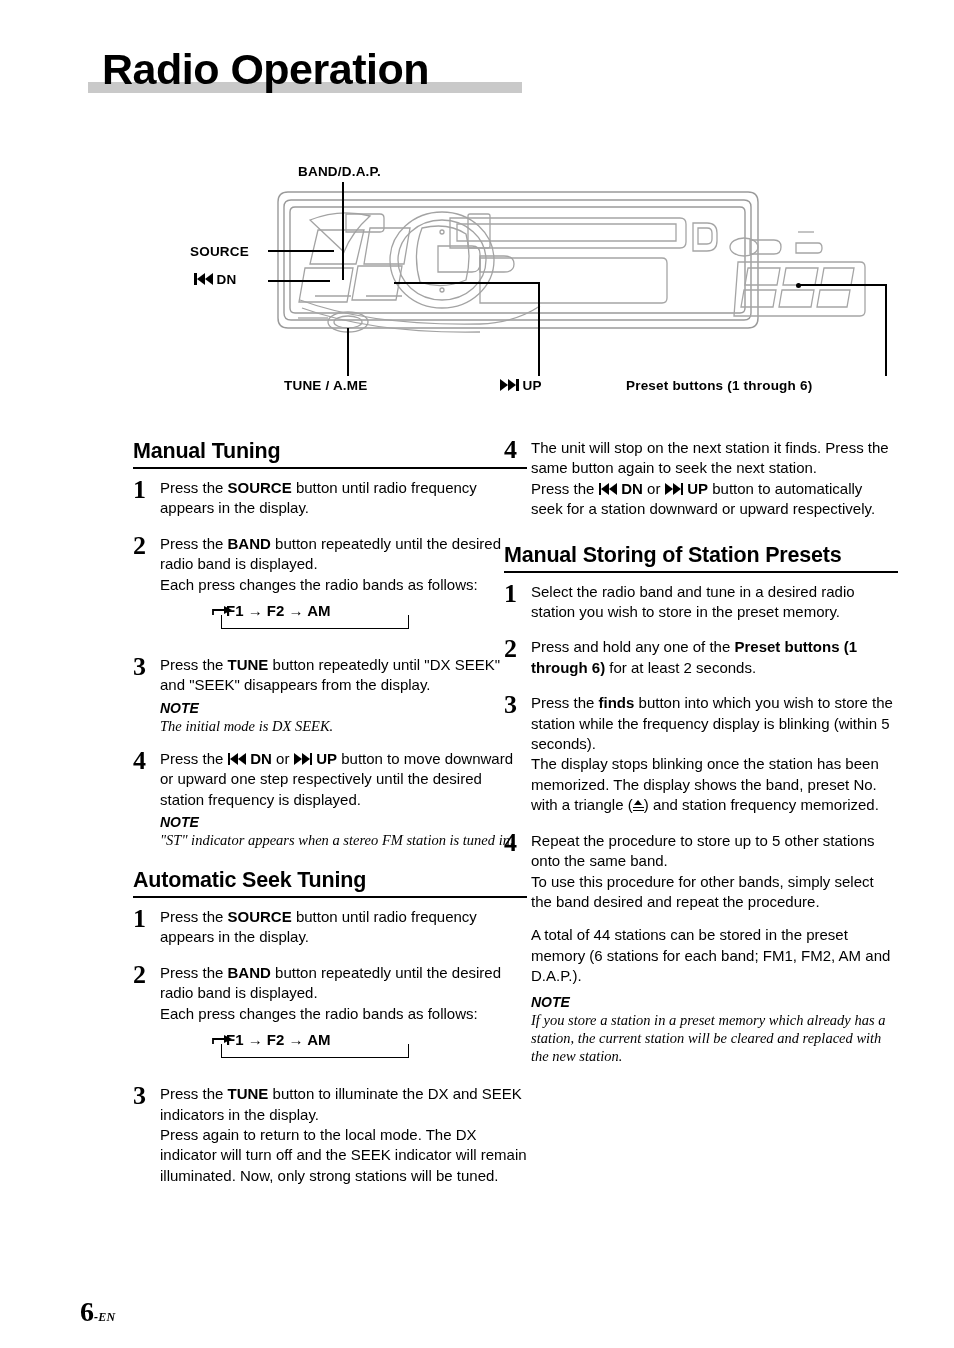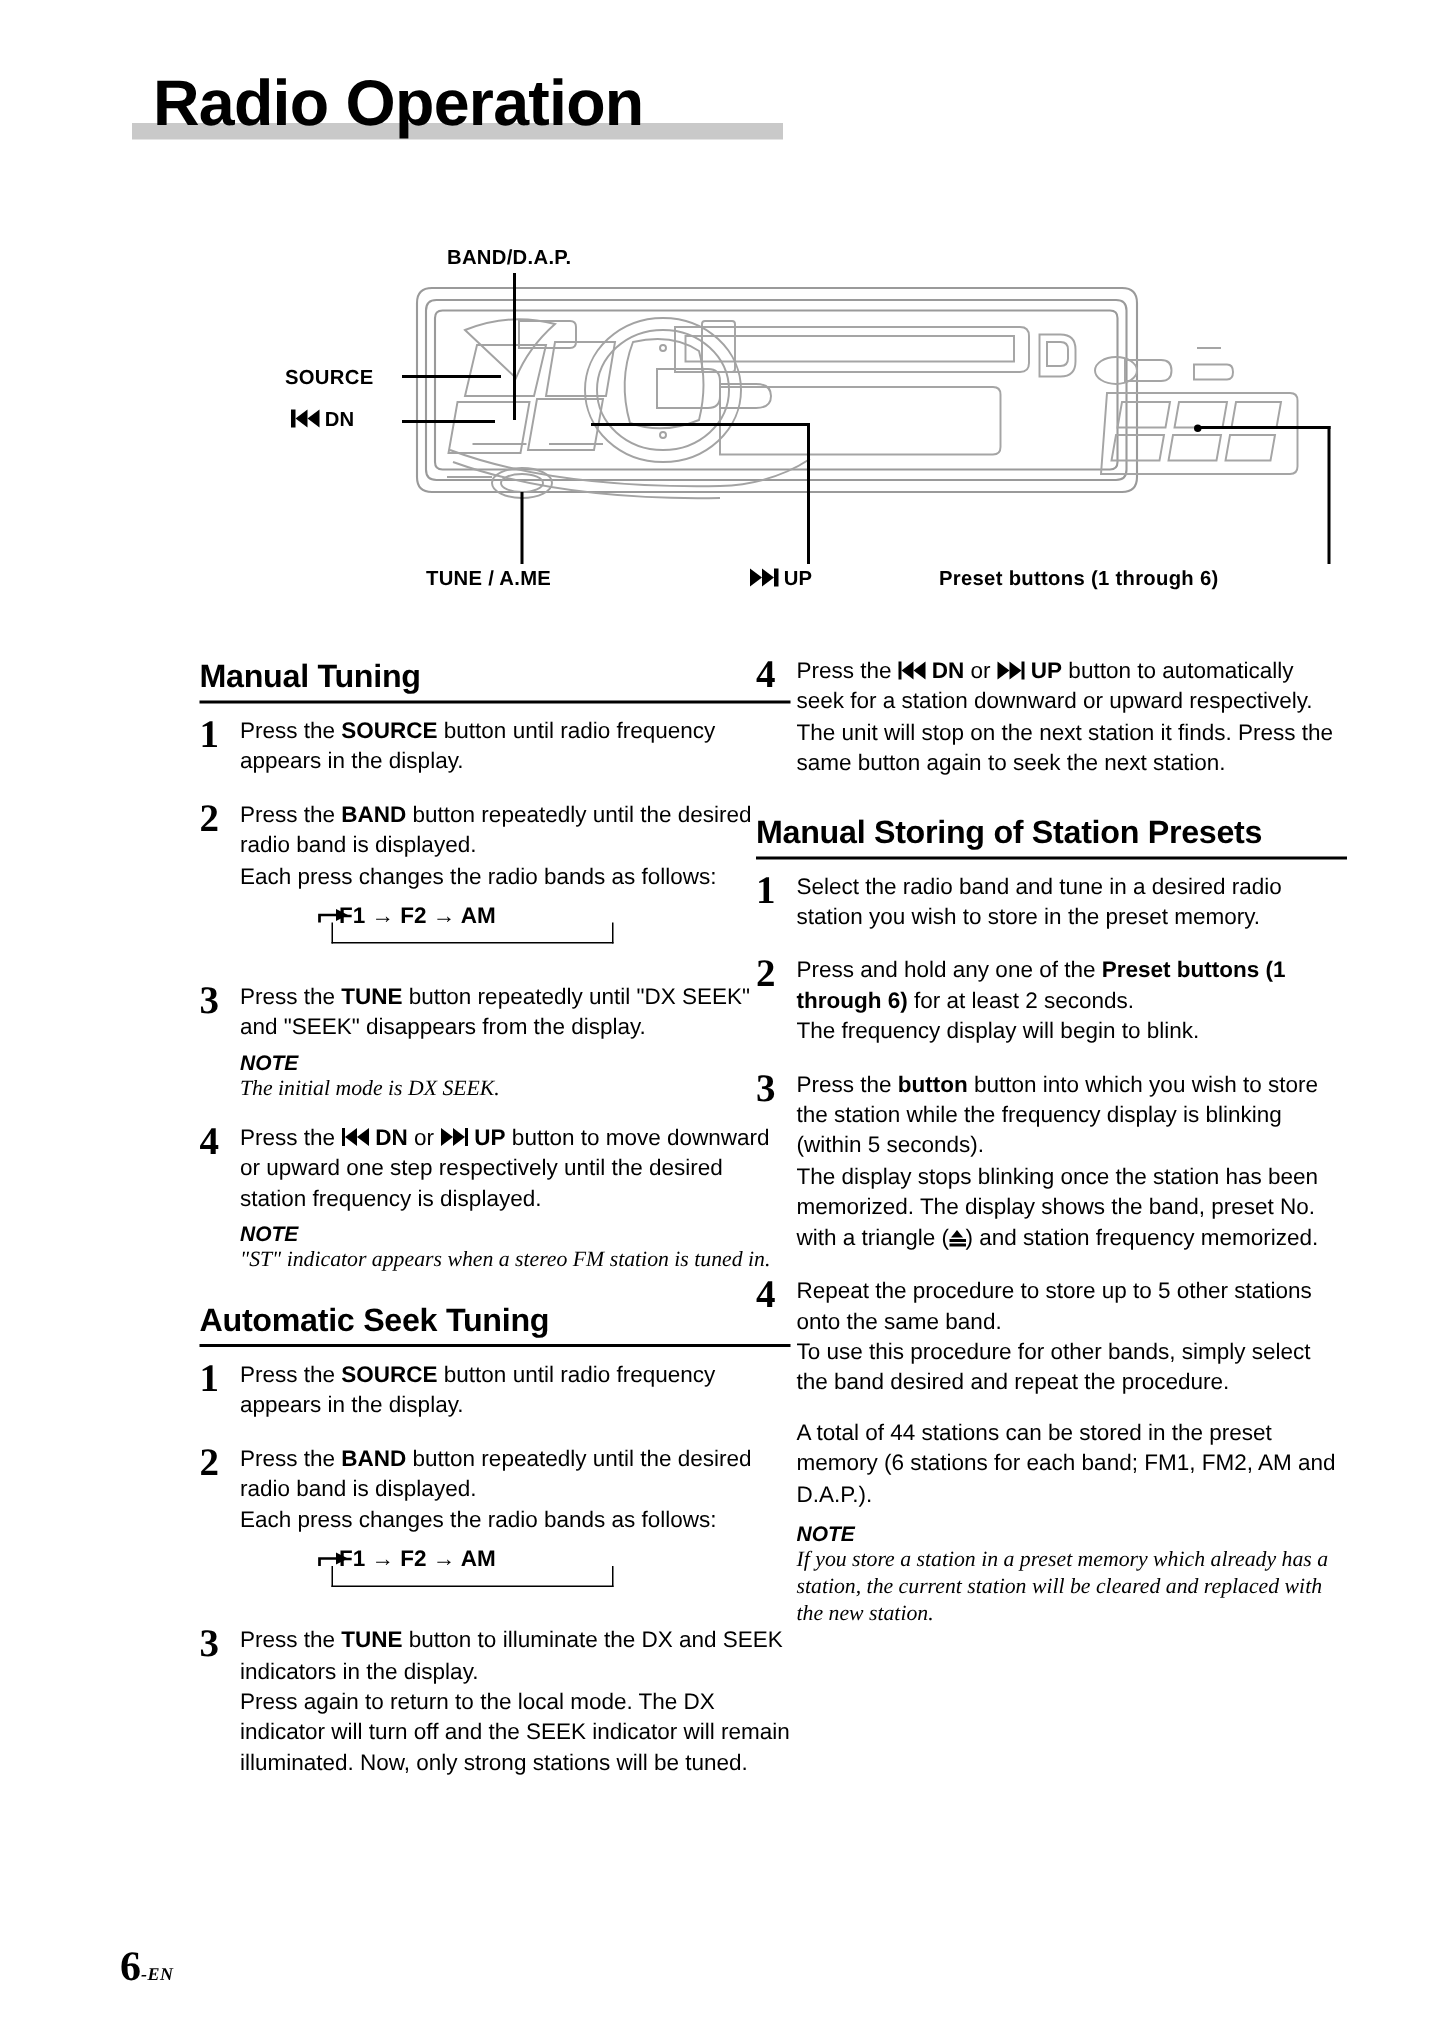--- a/index.html
+++ b/index.html
@@ -439,47 +439,46 @@
       <p>Press again to return to the local mode. The DX indicator will turn off and the SEEK indicator will remain illuminated. Now, only strong stations will be tuned.</p>
     </div>
   </div>
 </div>
 
 <div class="column" id="col-right">
 
   <div class="step" style="margin-bottom:22px;">
     <div class="step-num">4</div>
     <div class="step-body">
+      <p>The unit will stop on the next station it finds. Press the same button again to seek the next station.</p>
       <p><span>Press the </span><b><span class="bar-glyph"></span><span class="tri-left"></span><span class="tri-left"></span>&nbsp;<span>DN</span></b><span> or </span><b><span class="tri-right"></span><span class="tri-right"></span><span class="bar-glyph"></span>&nbsp;<span>UP</span></b><span> button to automatically seek for a station downward or upward respectively.</span></p>
-      <p>The unit will stop on the next station it finds. Press the same button again to seek the next station.</p>
     </div>
   </div>
 
   <div class="section-head">Manual Storing of Station Presets</div>
   <div class="section-rule"></div>
 
   <div class="step">
     <div class="step-num">1</div>
     <div class="step-body">
       <p>Select the radio band and tune in a desired radio station you wish to store in the preset memory.</p>
     </div>
   </div>
 
   <div class="step">
     <div class="step-num">2</div>
     <div class="step-body">
       <p><span>Press and hold any one of the </span><b>Preset buttons (1 through 6)</b><span> for at least 2 seconds.</span></p>
-      <p>The frequency display will begin to blink.</p>
     </div>
   </div>
 
   <div class="step">
     <div class="step-num">3</div>
     <div class="step-body">
-      <p><span>Press the </span><b>button</b><span> button into which you wish to store the station while the frequency display is blinking (within 5 seconds).</span></p>
+      <p><span>Press the </span><b>finds</b><span> button into which you wish to store the station while the frequency display is blinking (within 5 seconds).</span></p>
       <p><span>The display stops blinking once the station has been memorized. The display shows the band, preset No. with a triangle (</span><span class="preset-glyph"><span class="pg-tri"></span><span class="pg-l1"></span><span class="pg-l2"></span></span><span>) and station frequency memorized.</span></p>
     </div>
   </div>
 
   <div class="step" style="margin-bottom:6px;">
     <div class="step-num">4</div>
     <div class="step-body">
       <p>Repeat the procedure to store up to 5 other stations onto the same band.</p>
       <p>To use this procedure for other bands, simply select the band desired and repeat the procedure.</p>
       <p class="spaced">A total of 44 stations can be stored in the preset memory (6 stations for each band; FM1, FM2, AM and D.A.P.).</p>

